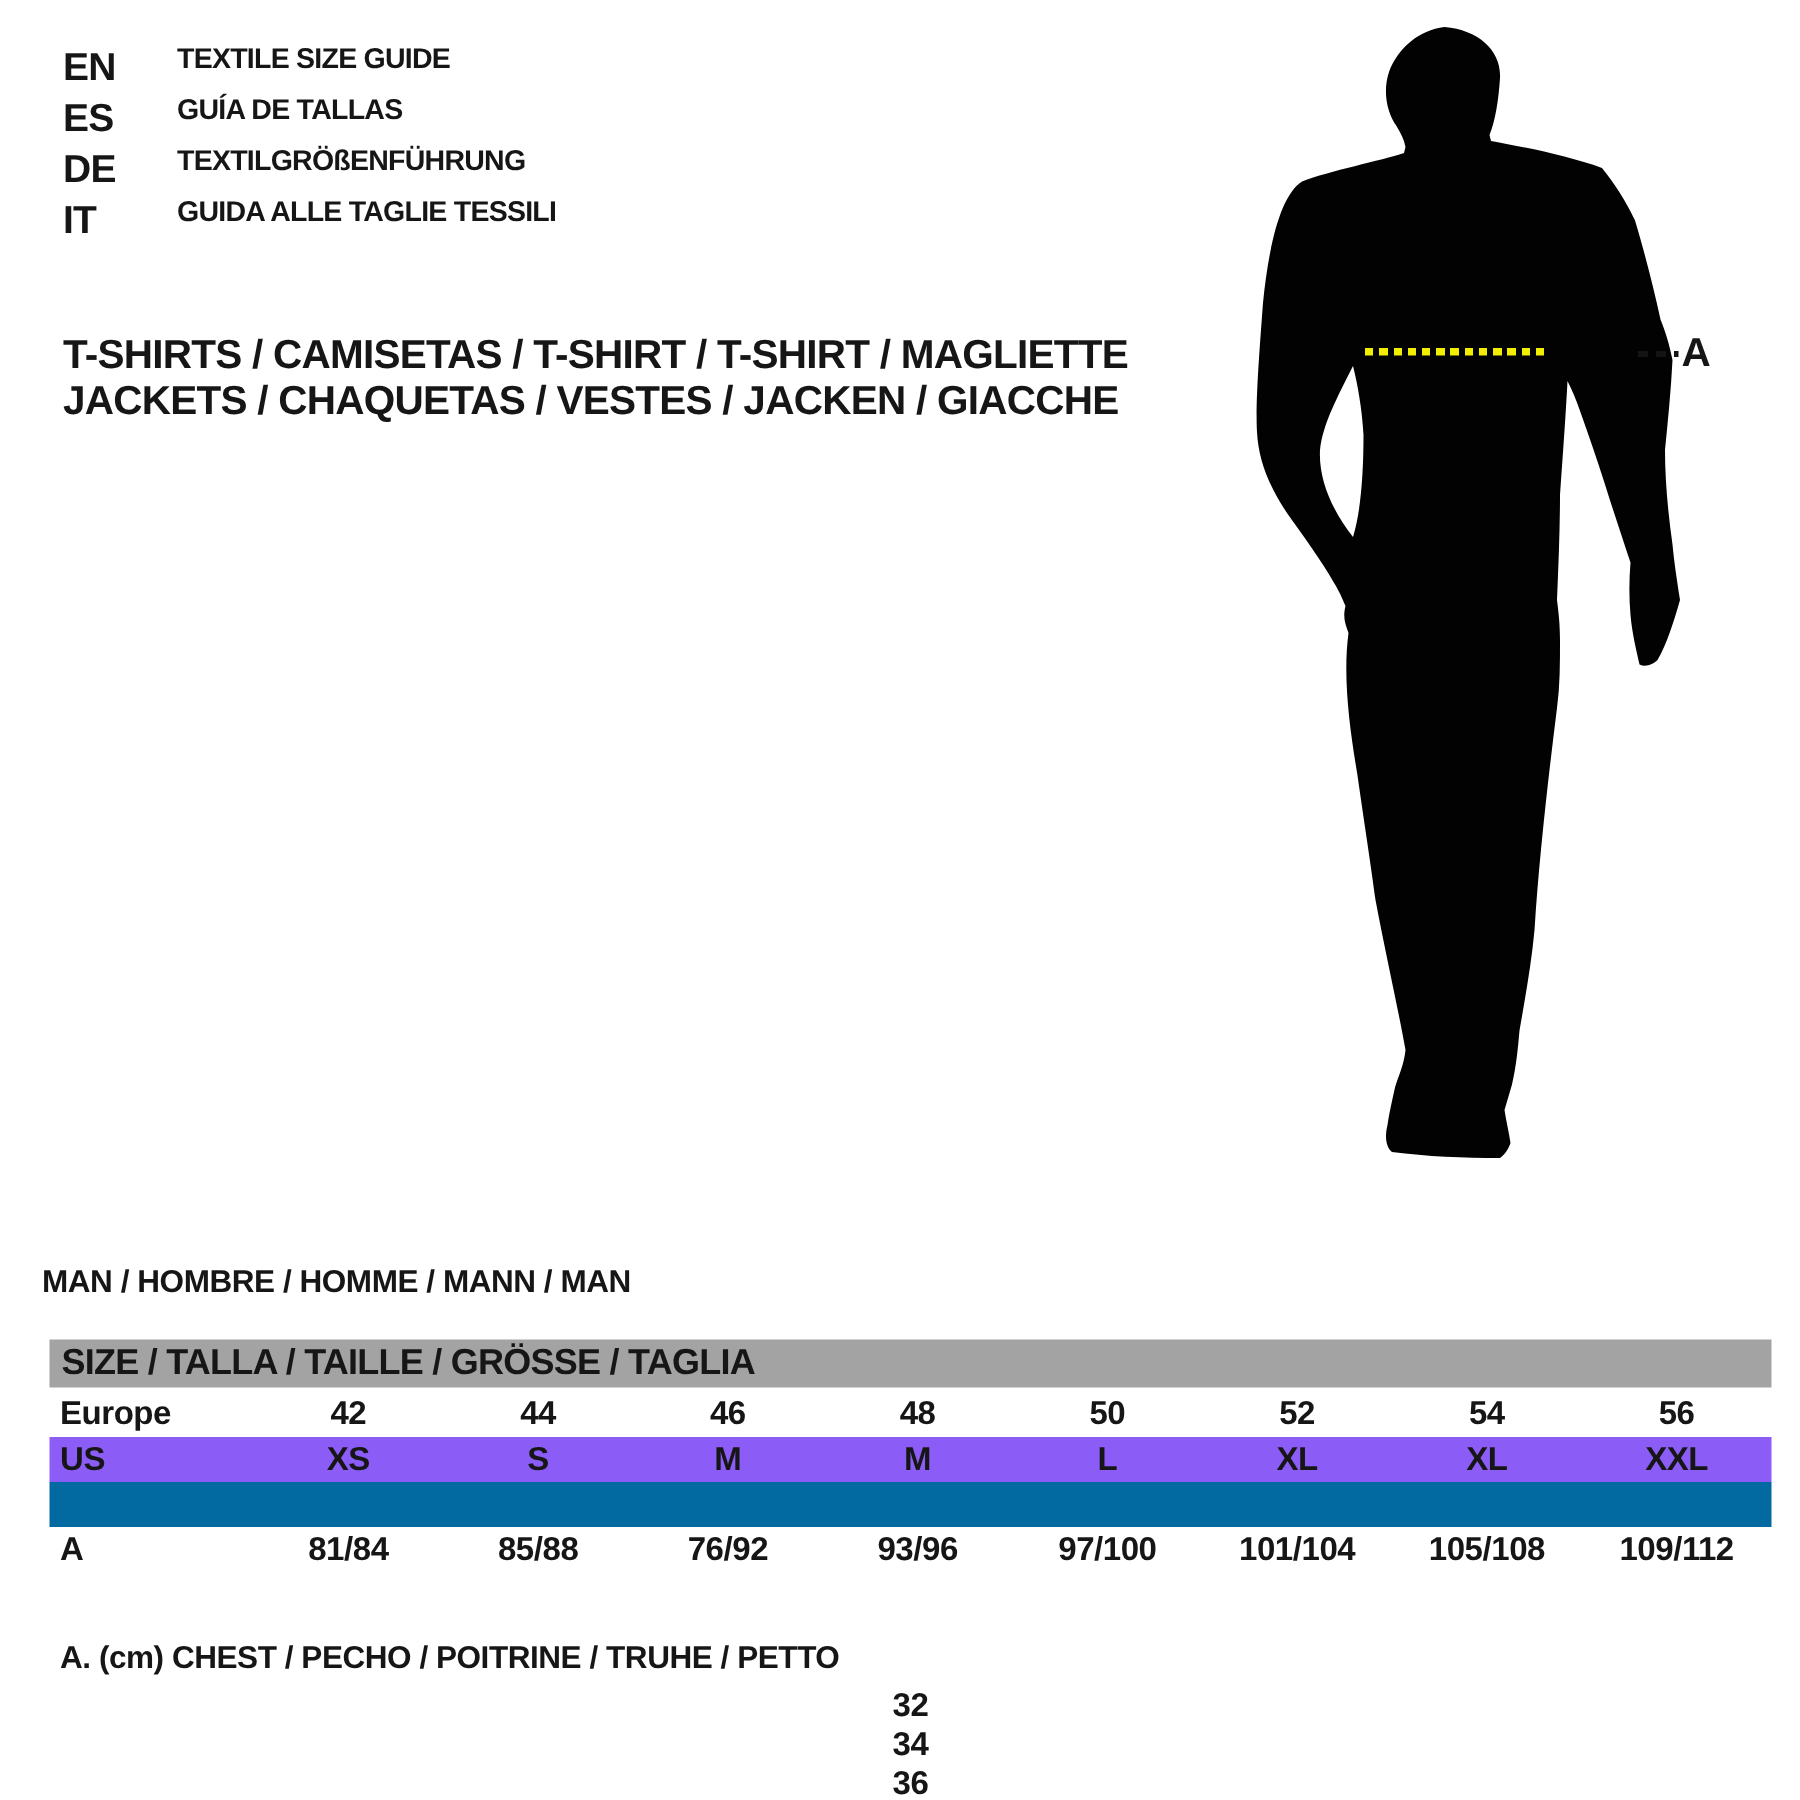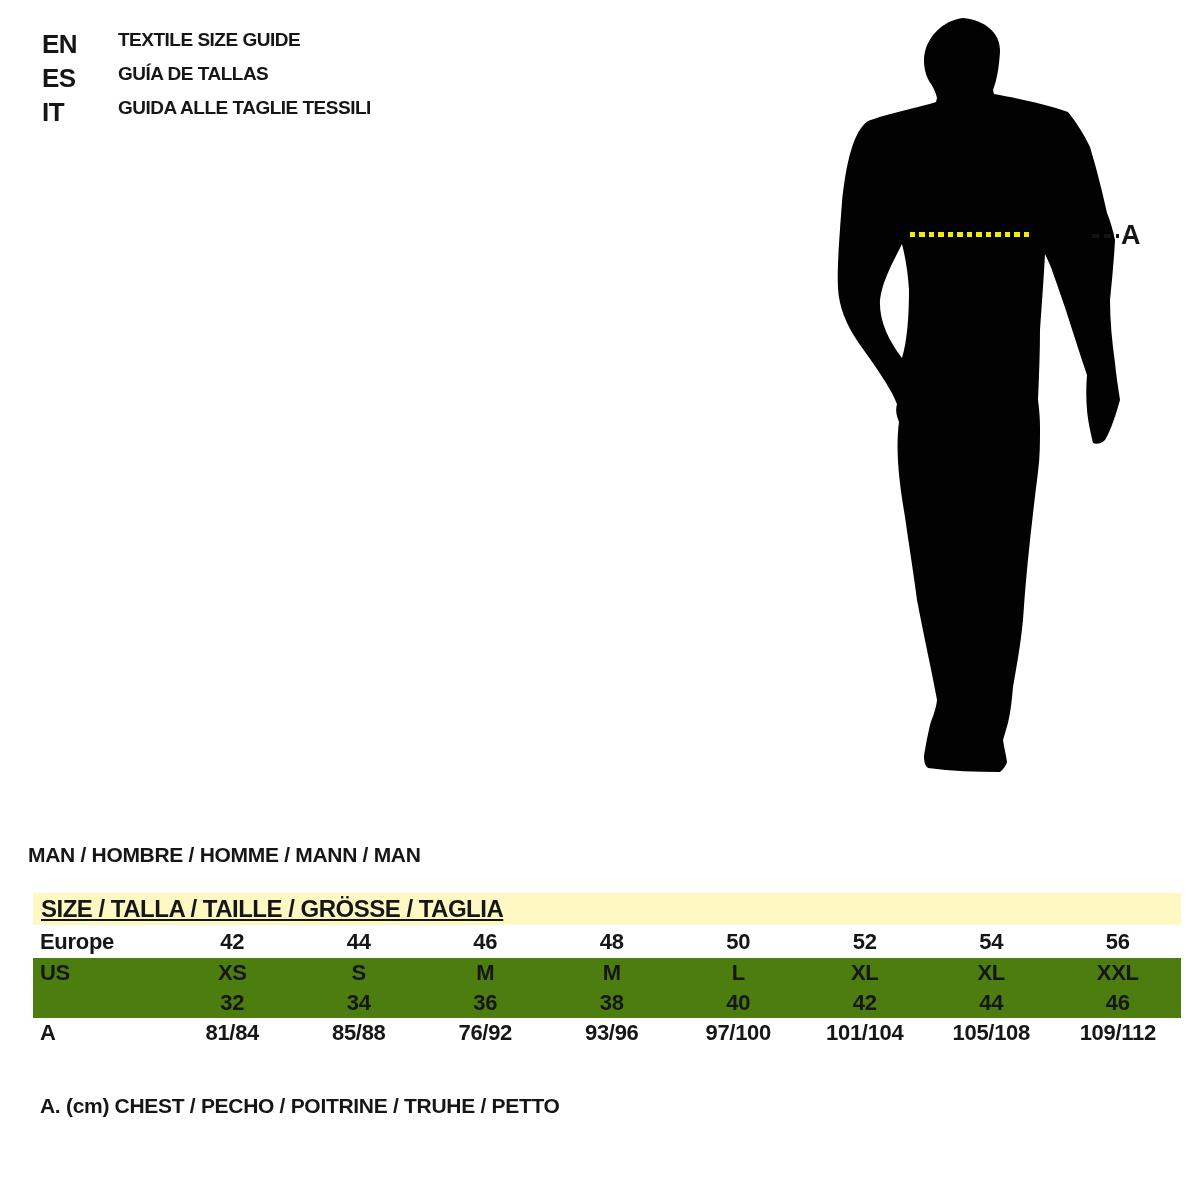--- a/index.html
+++ b/index.html
@@ -79,25 +79,33 @@
   <div class="lang-block">
     <div class="lang-row">
       <span class="lang-code">EN</span>
       <span class="lang-title">TEXTILE SIZE GUIDE</span>
     </div>
     <div class="lang-row">
       <span class="lang-code">ES</span>
       <span class="lang-title">GUÍA DE TALLAS</span>
     </div>
     <div class="lang-row">
+      <span class="lang-code">DE</span>
+      <span class="lang-title">TEXTILGRÖßENFÜHRUNG</span>
+    </div>
+    <div class="lang-row">
       <span class="lang-code">IT</span>
       <span class="lang-title">GUIDA ALLE TAGLIE TESSILI</span>
     </div>
   </div>
 
+  <div class="cat-block">
+    <div class="cat-line">T-SHIRTS / CAMISETAS / T-SHIRT / T-SHIRT / MAGLIETTE</div>
+    <div class="cat-line">JACKETS / CHAQUETAS / VESTES / JACKEN / GIACCHE</div>
+  </div>
 
   <svg class="man-figure" viewBox="0 0 286 762" xmlns="http://www.w3.org/2000/svg">
     <path fill="#020202" fill-rule="evenodd" d="
       M 127,6
       C 110,8 96,20 90,36
       C 86,48 88,62 95,72
       C 98,77 100,81 101,86
       L 100,90
       C 85,95 50,102 32,109
       C 18,118 10,150 6,190
@@ -150,47 +158,47 @@
   </svg>
 
   <div class="chest-line"></div>
 
   <div class="callout-dashes"></div>
   <div class="measure-label">A</div>
 
   <div class="gender-title">MAN / HOMBRE / HOMME / MANN / MAN</div>
 
   <div class="size-table">
-    <div class="t-header" id="tbl-header" style="background: #fef9c3; text-decoration: underline;">SIZE / TALLA / TAILLE / GRÖSSE / TAGLIA</div>
+    <div class="t-header" id="tbl-header" style="background: #a3a3a3;">SIZE / TALLA / TAILLE / GRÖSSE / TAGLIA</div>
 
     <div class="t-row row-europe">
       <span class="t-label">Europe</span>
       <span class="t-cell">42</span>
       <span class="t-cell">44</span>
       <span class="t-cell">46</span>
       <span class="t-cell">48</span>
       <span class="t-cell">50</span>
       <span class="t-cell">52</span>
       <span class="t-cell">54</span>
       <span class="t-cell">56</span>
     </div>
 
-    <div class="t-row row-us shaded" style="background: #4d7c0f;">
+    <div class="t-row row-us shaded" style="background: #8b5cf6;">
       <span class="t-label">US</span>
       <span class="t-cell">XS</span>
       <span class="t-cell">S</span>
       <span class="t-cell">M</span>
       <span class="t-cell">M</span>
       <span class="t-cell">L</span>
       <span class="t-cell">XL</span>
       <span class="t-cell">XL</span>
       <span class="t-cell">XXL</span>
     </div>
 
-    <div class="t-row row-alt shaded" style="background: #4d7c0f;">
+    <div class="t-row row-alt shaded" style="background: #0369a1; flex-direction: column;">
       <span class="t-label"></span>
       <span class="t-cell">32</span>
       <span class="t-cell">34</span>
       <span class="t-cell">36</span>
       <span class="t-cell">38</span>
       <span class="t-cell">40</span>
       <span class="t-cell">42</span>
       <span class="t-cell">44</span>
       <span class="t-cell">46</span>
     </div>

